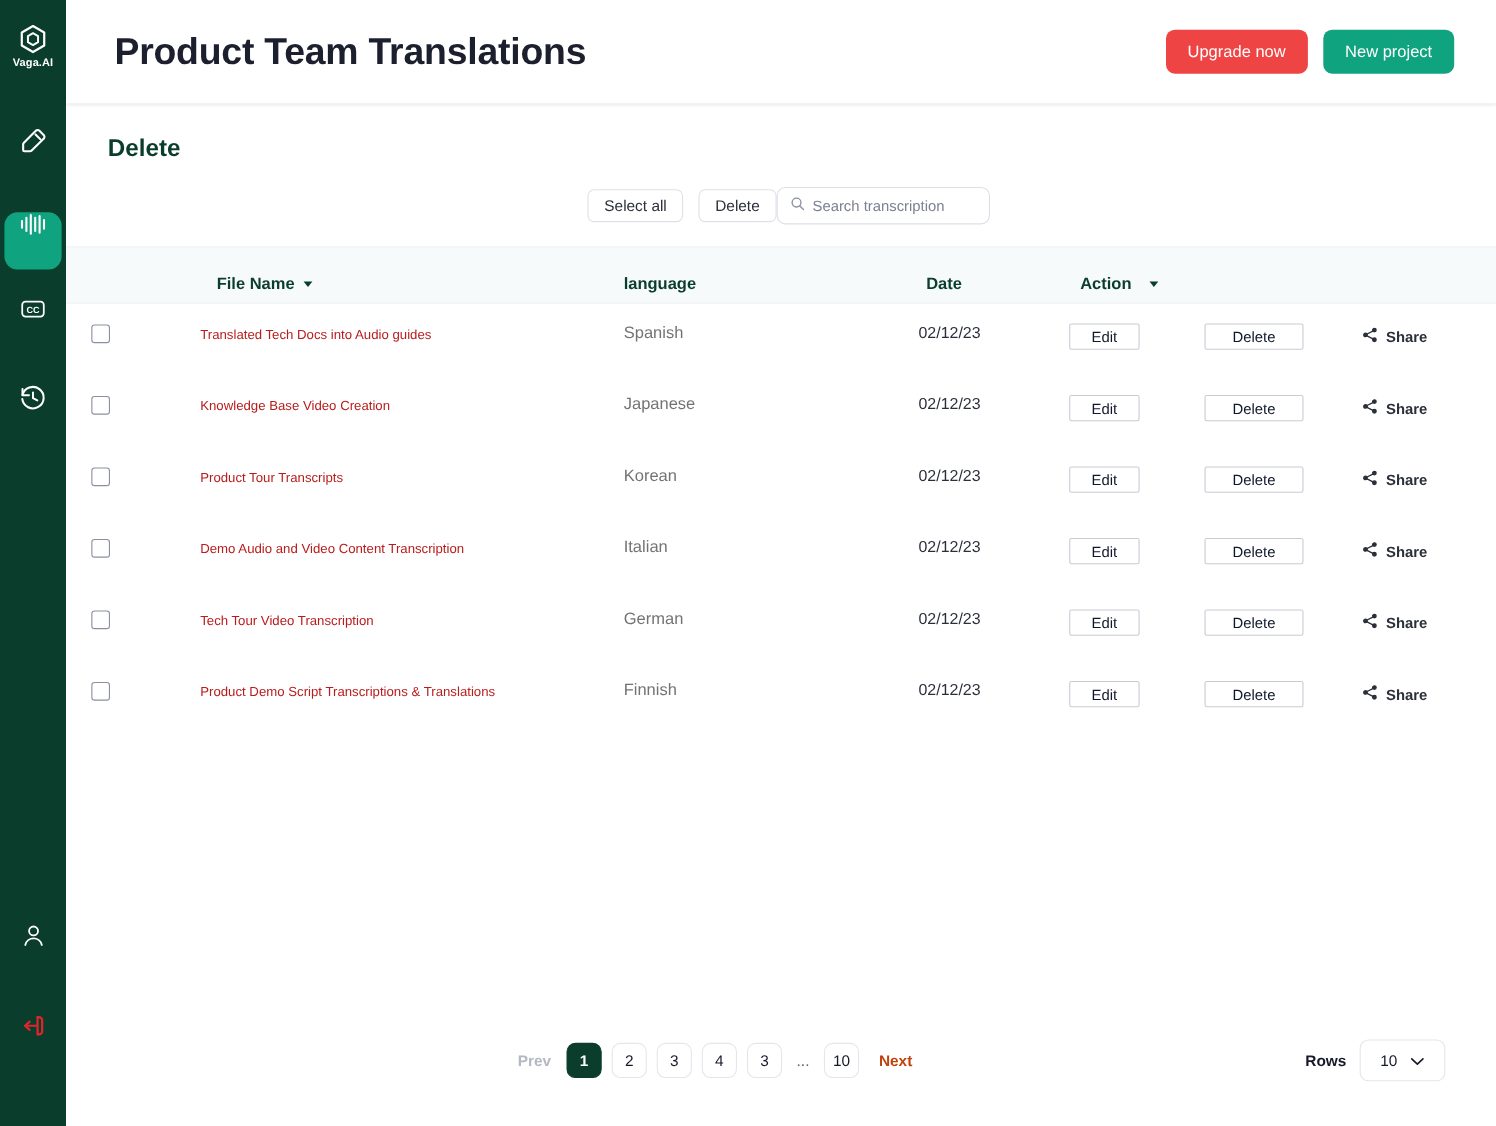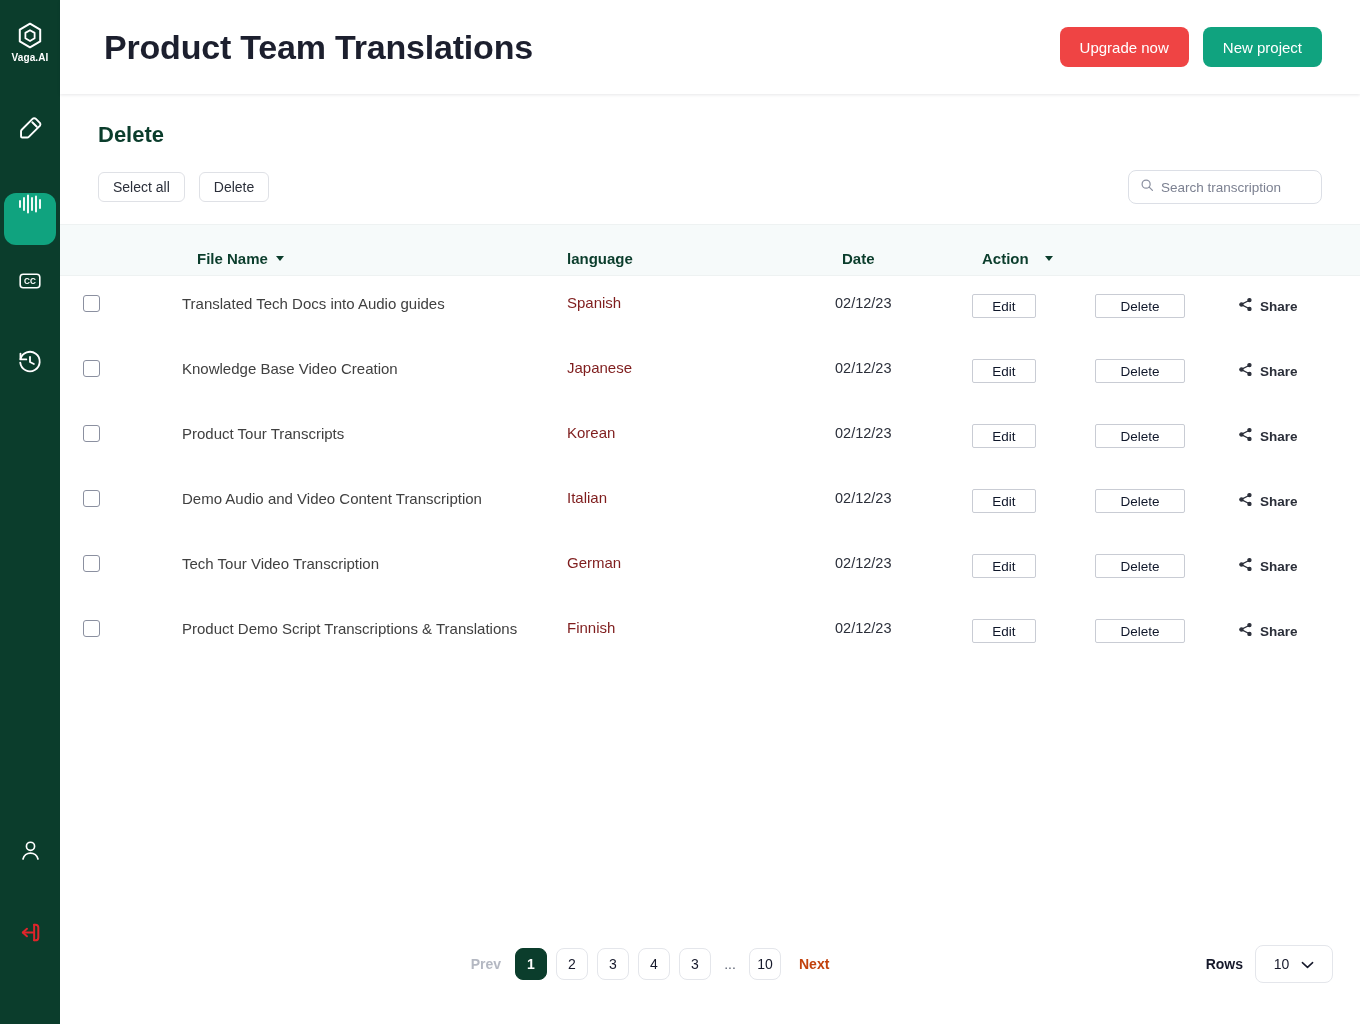--- a/index.html
+++ b/index.html
@@ -48,22 +48,22 @@
   .btn-new {
     background: #10a37f; color: #fff; border: none; border-radius: 8px;
     padding: 12px 20px; height: 40px; font-size: 15px; font-family: inherit; cursor: pointer;
   }
 
   
   .main { flex: 1 1 auto; display: flex; flex-direction: column; background: #ffffff; overflow: hidden; }
   .section-head { padding: 28px 38px 0 38px; }
   .section-title { font-size: 22px; font-weight: bold; color: #0b3d2c; }
   .toolbar {
-    display: flex; align-items: center; justify-content: space-between;
-    padding: 22px 38px 20px 38px;
+    display: flex; align-items: center; justify-content: center;
+    padding: 22px 38px 20px 52px;
   }
   .toolbar-left { display: flex; gap: 14px; }
   .pill-btn {
     background: #fff; border: 1px solid #dfe1e6; border-radius: 6px;
     height: 30px; padding: 0 14px; font-size: 14px; color: #2b2f3a;
     font-family: inherit; cursor: pointer;
   }
   .search-box {
     width: 194px; height: 34px; border: 1px solid #dcdfe6; border-radius: 8px;
     display: flex; align-items: center; gap: 7px; padding: 0 11px; background: #fff;
@@ -93,23 +93,23 @@
 
   .caret { width: 0; height: 0; border-left: 4.5px solid transparent; border-right: 4.5px solid transparent; border-top: 5.5px solid #0b3d2c; display:inline-block; }
 
   .tbl-body { flex: 1 1 auto; }
   .row { display: flex; align-items: flex-start; min-height: 65px; padding-top: 18px; }
   .row .c-check { padding-top: 1px; }
   .cb {
     width: 17px; height: 17px; border: 1.6px solid #8b90a0; border-radius: 3px;
     background: #fff; cursor: pointer; display: block;
   }
-  .file-name { font-size: 15px; color: #404040; line-height: 20px; padding-right: 30px; }
+  .file-name { font-size: 12px; color: #b91c1c; line-height: 20px; padding-right: 30px; }
   .row .c-name { padding-left: 60px; }
-  .lang { font-size: 15px; color: #7f1d1d; }
+  .lang { font-size: 15px; color: #737373; }
   .date { font-size: 14.5px; color: #2b2f3a; padding-left: 38px; }
   .actions { display: flex; align-items: center; gap: 0; padding-left: 10px; }
   .act-btn {
     border: 1px solid #c9ccd4; background: #fff; color: #0f172a;
     font-size: 13.5px; font-family: inherit; height: 24px; cursor: pointer;
     display: flex; align-items: center; justify-content: center; border-radius: 2px;
   }
   .act-edit { width: 64px; }
   .act-del { width: 90px; margin-left: 59px; }
   .share {
@@ -125,21 +125,21 @@
   .pager { display: flex; align-items: center; gap: 9px; margin: 0 auto; padding-right: 120px; }
   .pg-prev { font-size: 14px; font-weight: bold; color: #b4b8c2; cursor: pointer; margin-right: 5px; }
   .pg-next { font-size: 14px; font-weight: bold; color: #c2410c; cursor: pointer; margin-left: 9px; }
   .pg-num {
     width: 32px; height: 32px; border: 1px solid #e4e6eb; border-radius: 8px;
     background: #fff; color: #16192b; font-size: 14px; font-family: inherit;
     display: flex; align-items: center; justify-content: center; cursor: pointer;
   }
   .pg-num.active { background: #0b3d2c; color: #fff; border-color: #0b3d2c; font-weight: bold; }
   .pg-ellipsis { color: #5b6172; font-size: 14px; width: 20px; text-align: center; }
-  .rows-ctl { position: absolute; right: 27px; display: flex; align-items: center; gap: 12px; }
+  .rows-ctl { position: absolute; right: 46px; display: flex; align-items: center; gap: 12px; }
   .rows-label { font-size: 14px; font-weight: bold; color: #16192b; }
   .rows-select {
     width: 78px; height: 38px; border: 1px solid #e4e6eb; border-radius: 8px;
     background: #fff; display: flex; align-items: center; justify-content: center; gap: 12px;
     font-size: 14px; color: #16192b; cursor: pointer;
   }
 </style>
 </head>
 <body>
 

